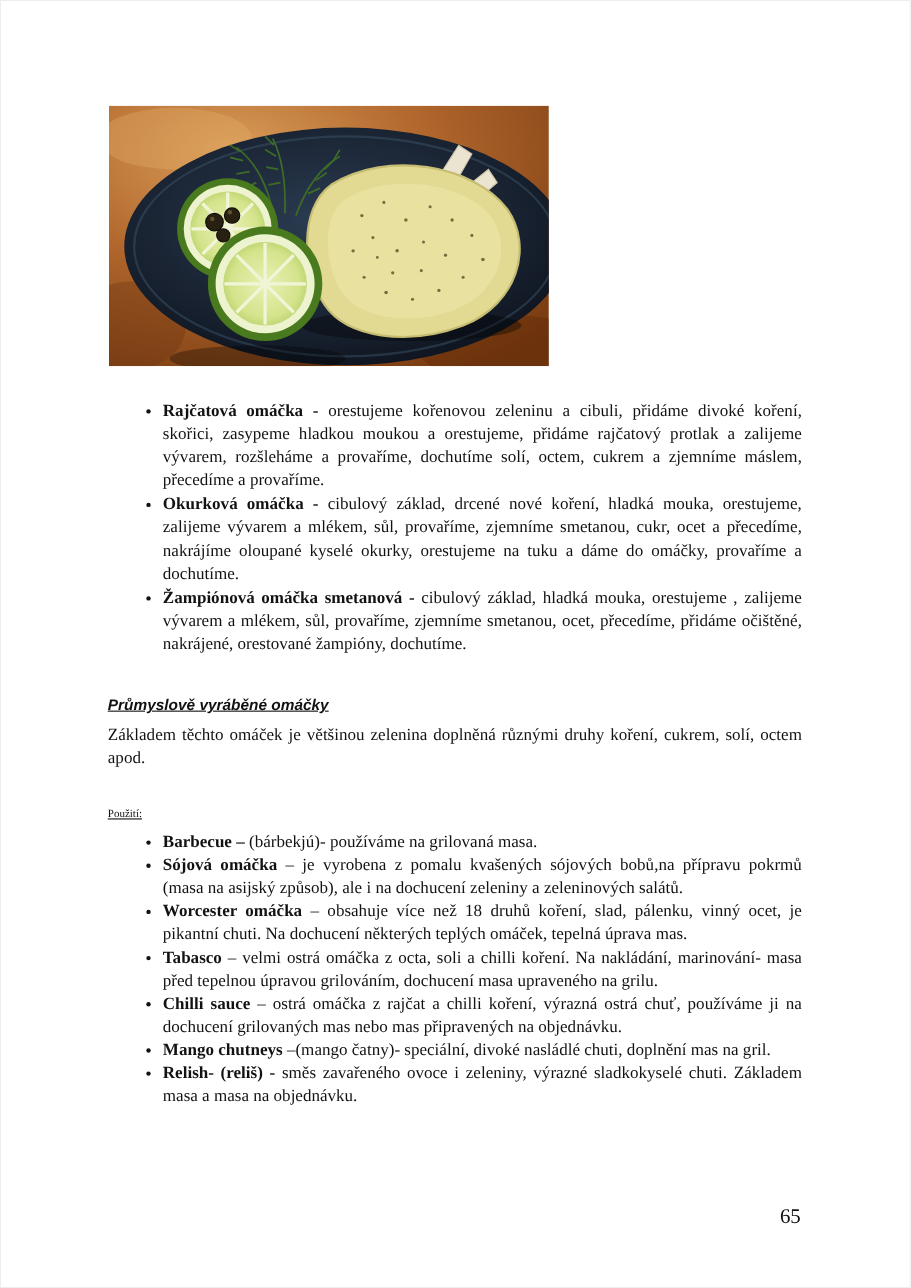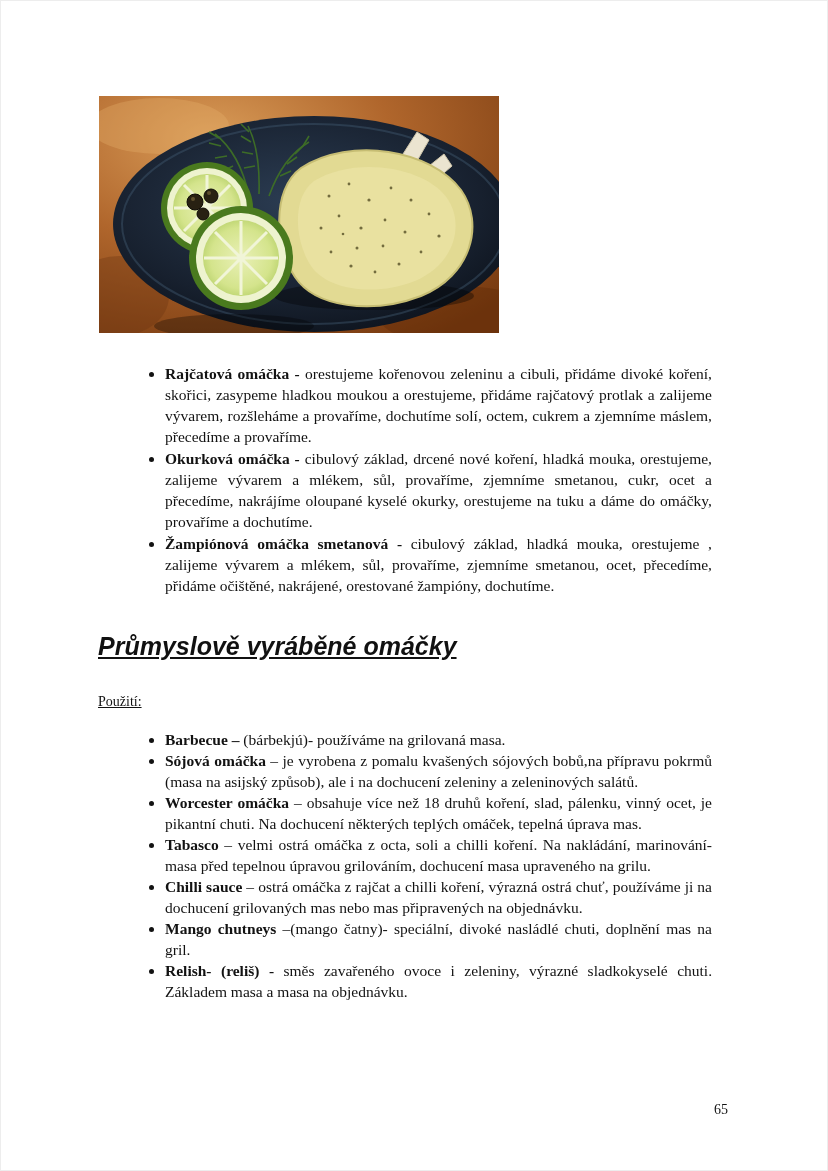--- a/index.html
+++ b/index.html
@@ -7,40 +7,40 @@
     width:828px;height:1171px;background:#ffffff;
     font-family:"Liberation Serif",serif;color:#121212;
     position:relative;overflow:hidden;
   }
   .page{
     position:absolute;inset:0;background:#fff;
     box-sizing:border-box;border:1px solid #ededed;
   }
   .content{padding:95px 98px 0 97px;box-sizing:border-box;}
   .photo-wrap{width:400px;height:237px;margin:0 0 30px 1px;overflow:hidden;}
-  ul{margin:17px;padding:0 0 0 50px;}
+  ul{margin:0;padding:0 0 0 50px;}
   li{
     text-align:justify;font-size:15.5px;line-height:21px;margin:0 0 1px 0;
   }
   .lead{font-weight:bold;}
   .section-heading{
     font-family:"Liberation Sans",sans-serif;
-    font-size:25px;font-weight:bold;font-style:italic;
+    font-size:14px;font-weight:bold;font-style:italic;
     text-decoration:underline;margin:36px 0 10px 0;color:#111;
   }
   .intro{
     font-size:15.5px;line-height:21px;text-align:justify;margin:0;
   }
   .label{
-    display:block;font-size:14px;line-height:21px;
+    display:block;font-size:10px;line-height:21px;
     text-decoration:underline;margin:30px 0 4px 0;
   }
   .tight li{margin:0;}
   .page-number{
-    position:absolute;right:99px;bottom:52px;font-size:14px;
+    position:absolute;right:99px;bottom:52px;font-size:19px;
   }
 </style>
 </head>
 <body>
 
 <div class="page">
   <div class="content">
 
     <div class="photo-wrap">
       <svg viewBox="0 0 400 237" width="400" height="237">
@@ -149,20 +149,21 @@
       </li>
       <li>
         <span class="lead">Okurková omáčka - </span><span>cibulový základ, drcené nové koření, hladká mouka, orestujeme, zalijeme vývarem a mlékem, sůl, provaříme, zjemníme smetanou, cukr, ocet a přecedíme, nakrájíme oloupané kyselé okurky, orestujeme na tuku a dáme do omáčky, provaříme a dochutíme.</span>
       </li>
       <li>
         <span class="lead">Žampiónová omáčka smetanová - </span><span>cibulový základ, hladká mouka, orestujeme , zalijeme vývarem a mlékem, sůl, provaříme, zjemníme smetanou, ocet, přecedíme, přidáme očištěné, nakrájené, orestované žampióny, dochutíme.</span>
       </li>
     </ul>
 
     <h2 class="section-heading">Průmyslově vyráběné omáčky</h2>
+    <p class="intro">Základem těchto omáček je většinou zelenina doplněná různými druhy koření, cukrem, solí, octem apod.</p>
 
     <span class="label">Použití:</span>
 
     <ul class="tight">
       <li>
         <span class="lead">Barbecue – </span><span>(bárbekjú)- používáme na grilovaná masa.</span>
       </li>
       <li>
         <span class="lead">Sójová omáčka </span><span>– je vyrobena z pomalu kvašených sójových bobů,na přípravu pokrmů (masa na asijský způsob), ale i na dochucení zeleniny a  zeleninových salátů.</span>
       </li>

